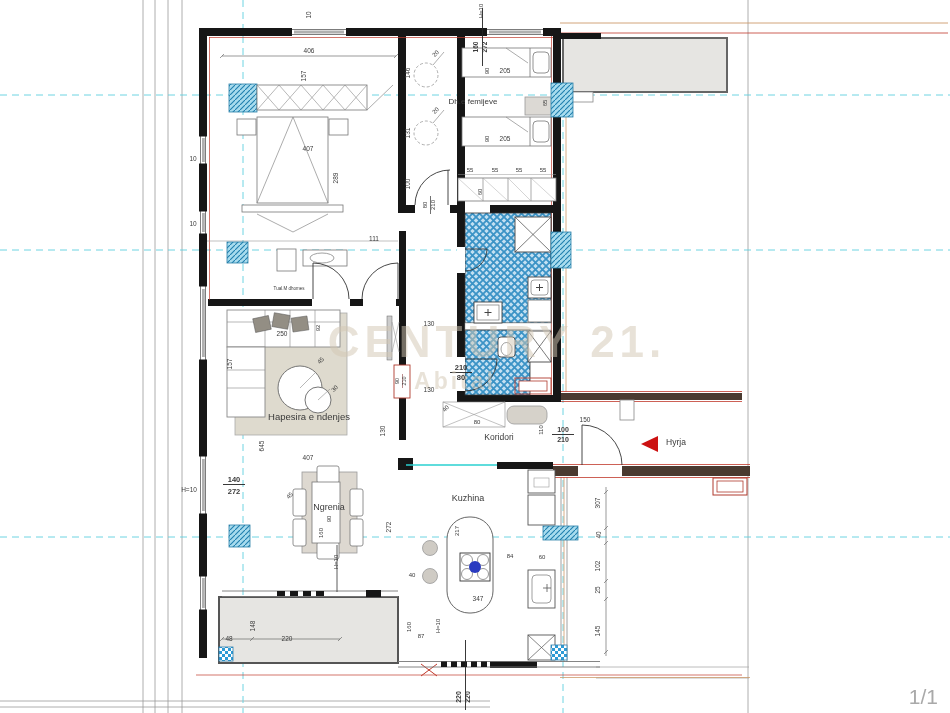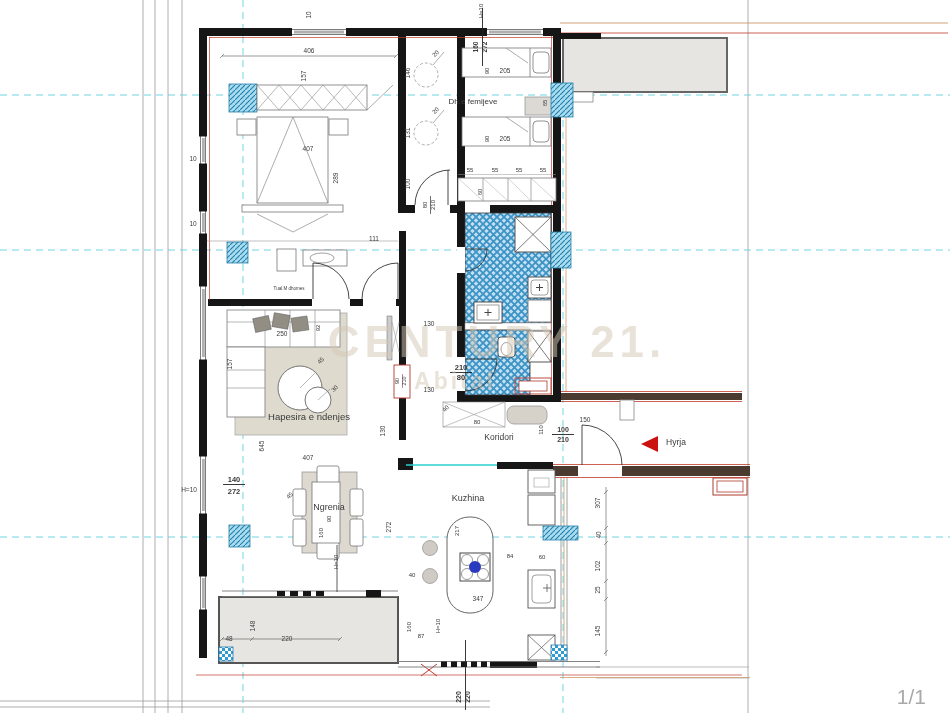--- a/index.html
+++ b/index.html
@@ -3,21 +3,21 @@
 <meta charset="utf-8">
 <style>
   html,body{margin:0;padding:0;width:950px;height:713px;background:#fff;overflow:hidden;
     font-family:"Liberation Sans",sans-serif;}
   .stage{position:relative;width:950px;height:713px;background:#fff;}
   svg{position:absolute;left:0;top:0;}
   #labels text, .gen-label{font-family:"Liberation Sans",sans-serif;fill:#3a3a3a;text-anchor:middle;}
   .wm{font-family:"Liberation Sans",sans-serif;text-anchor:middle;fill:#d3c7b3;font-weight:bold;}
   .wm1{font-size:44px;letter-spacing:5px;}
   .wm2{font-size:23px;letter-spacing:3px;}
-  .page-num{position:absolute;right:24px;bottom:4px;font-size:21px;color:#a9a9a9;}
+  .page-num{position:absolute;right:12px;bottom:4px;font-size:21px;color:#a9a9a9;}
 </style>
 </head>
 <body>
 
 <div class="stage">
 <svg id="plan" width="950" height="713" viewBox="0 0 950 713">
   <defs>
     <pattern id="tiles" width="7" height="7" patternUnits="userSpaceOnUse">
       <rect width="7" height="7" fill="#c3e0f2"></rect>
       <path d="M0 0L7 7M7 0L0 7" stroke="#3b93c6" stroke-width="1.8"></path>

